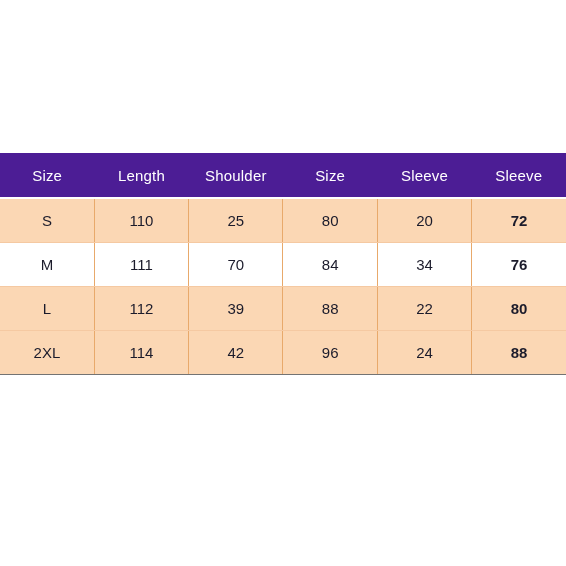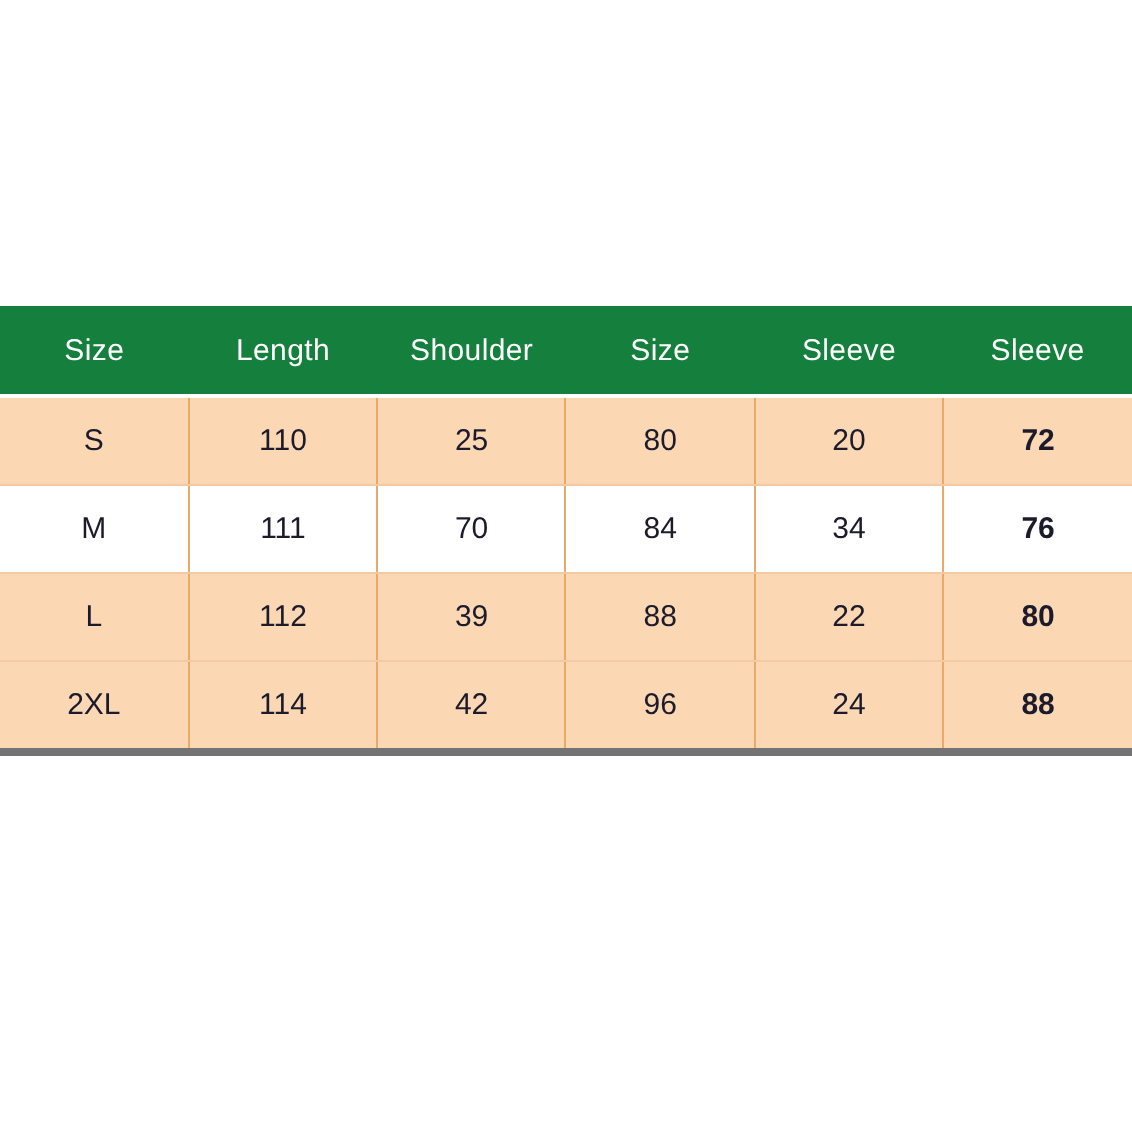--- a/index.html
+++ b/index.html
@@ -40,41 +40,41 @@
     height: 44px;
     padding: 0;
     margin: 0;
     color: #ffffff;
     font-weight: normal;
     font-size: 15px;
     text-align: center;
     vertical-align: middle;
     letter-spacing: 0.2px;
     border: none;
-    background: #15803d;
+    background: #4c1d95;
   }
 
   
   table.size-chart tbody td {
     height: 43px;
     padding: 0;
     margin: 0;
     text-align: center;
     vertical-align: middle;
     font-size: 15px;
     color: #1b1b2b;
     border-right: 1px solid #e8a96b;
     border-bottom: 1px solid #f5c9a2;
   }
   table.size-chart tbody td:last-child {
     border-right: none;
     font-weight: bold;
   }
   table.size-chart tbody tr:last-child td {
-    border-bottom: 4px solid #737373;
+    border-bottom: 1px solid #737373;
     margin-top: 16px;
   }
 
   table.size-chart tbody tr.shaded td {
     background: #fbd7b4;
   }
   table.size-chart tbody tr.plain td {
     background: #ffffff;
   }
 

